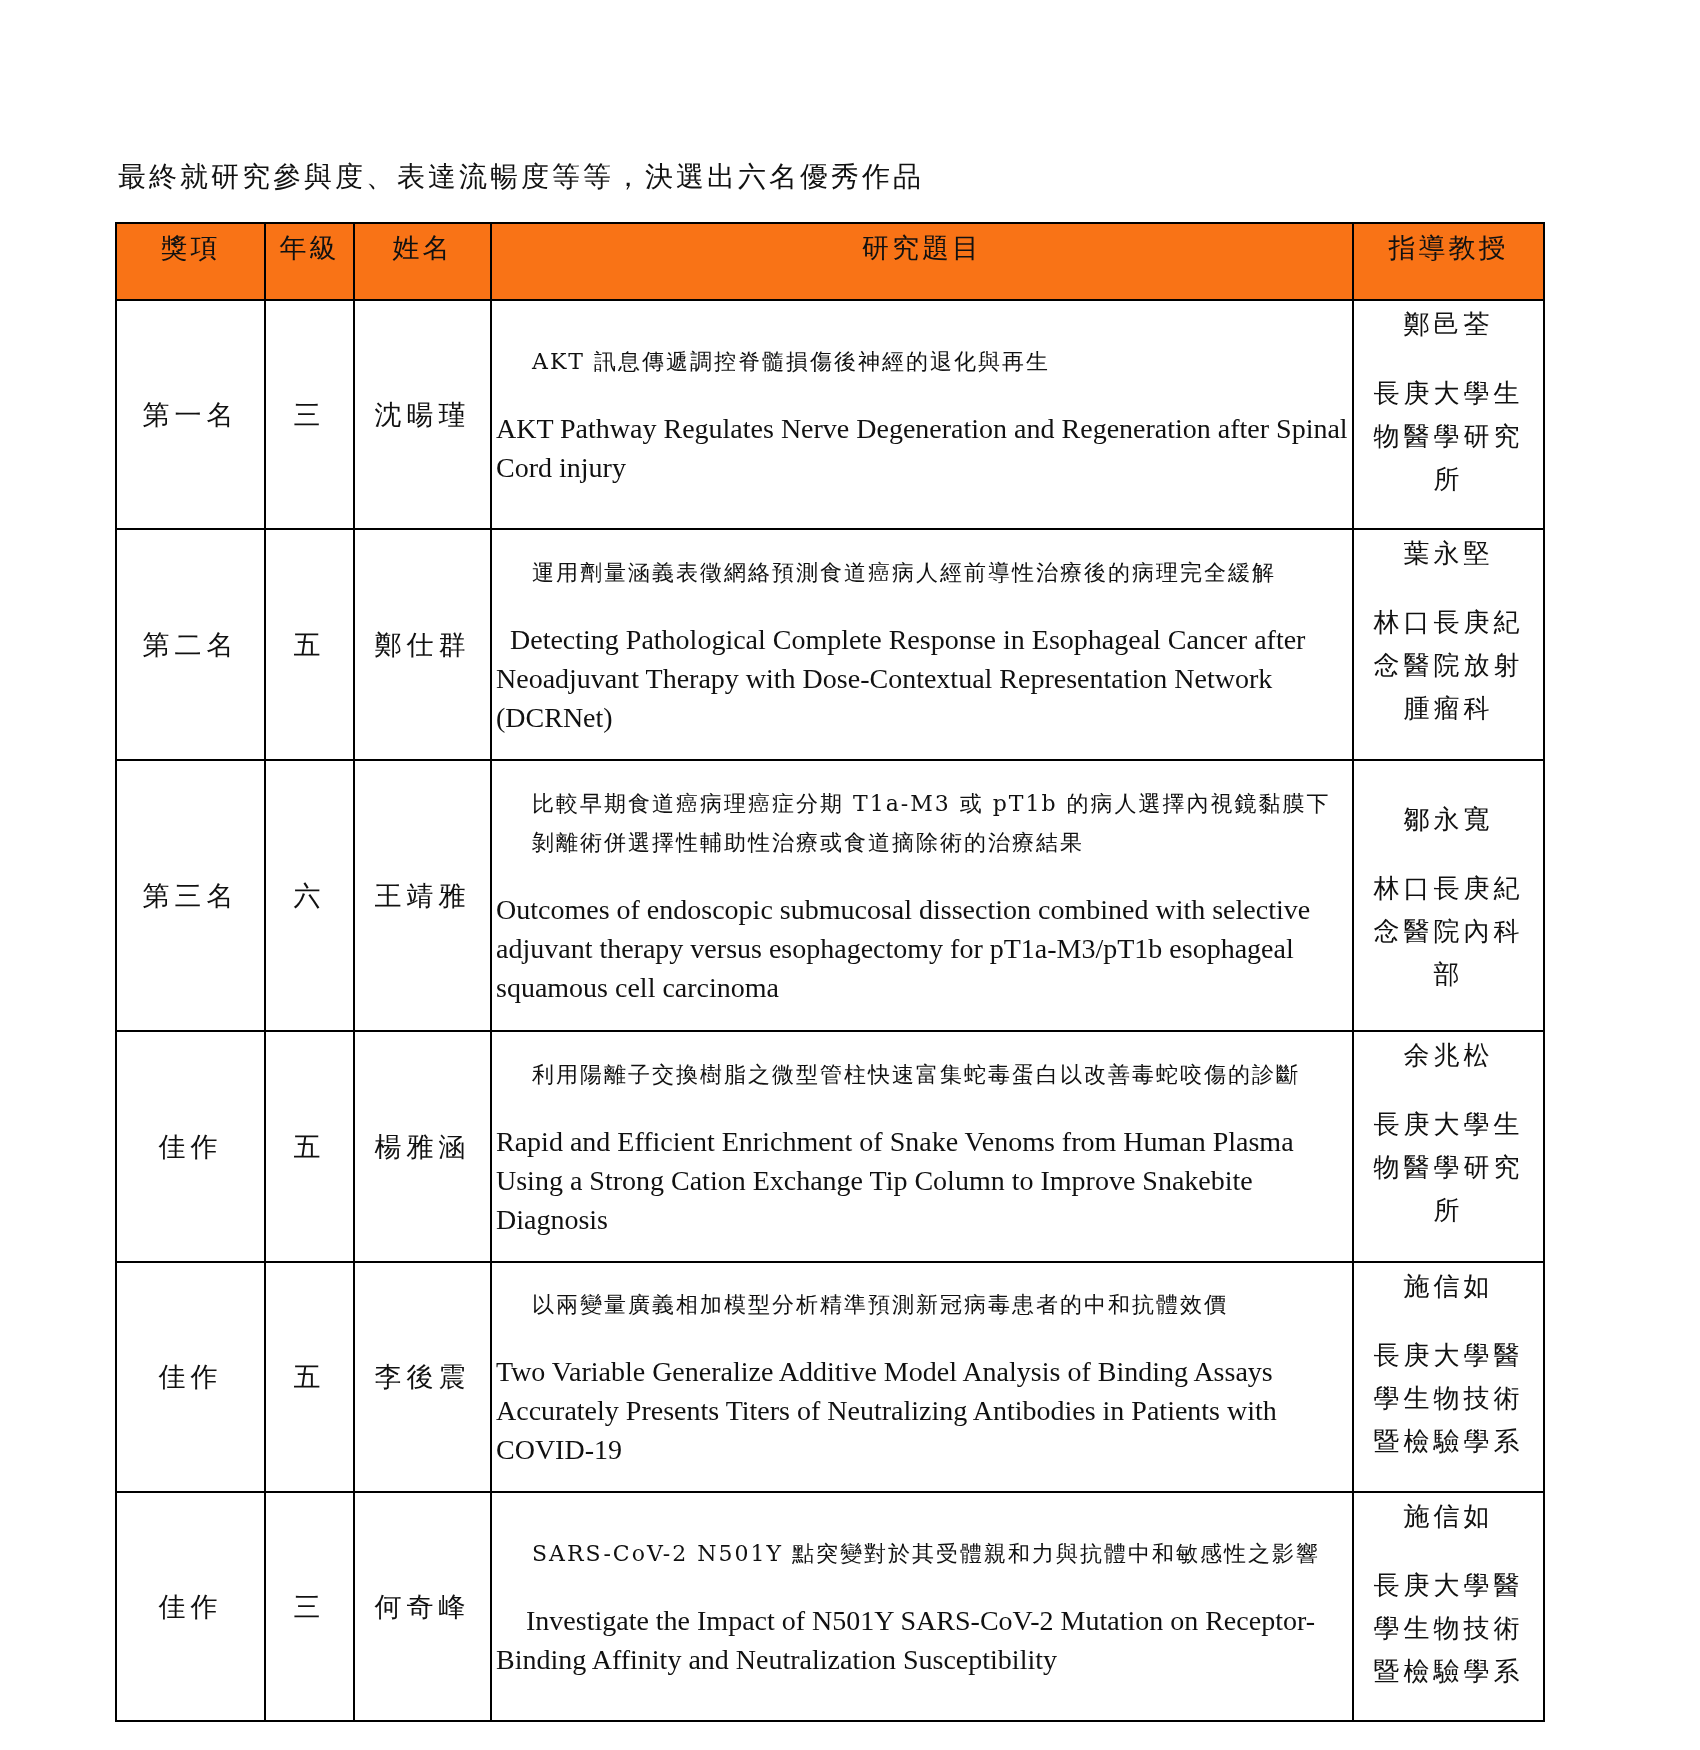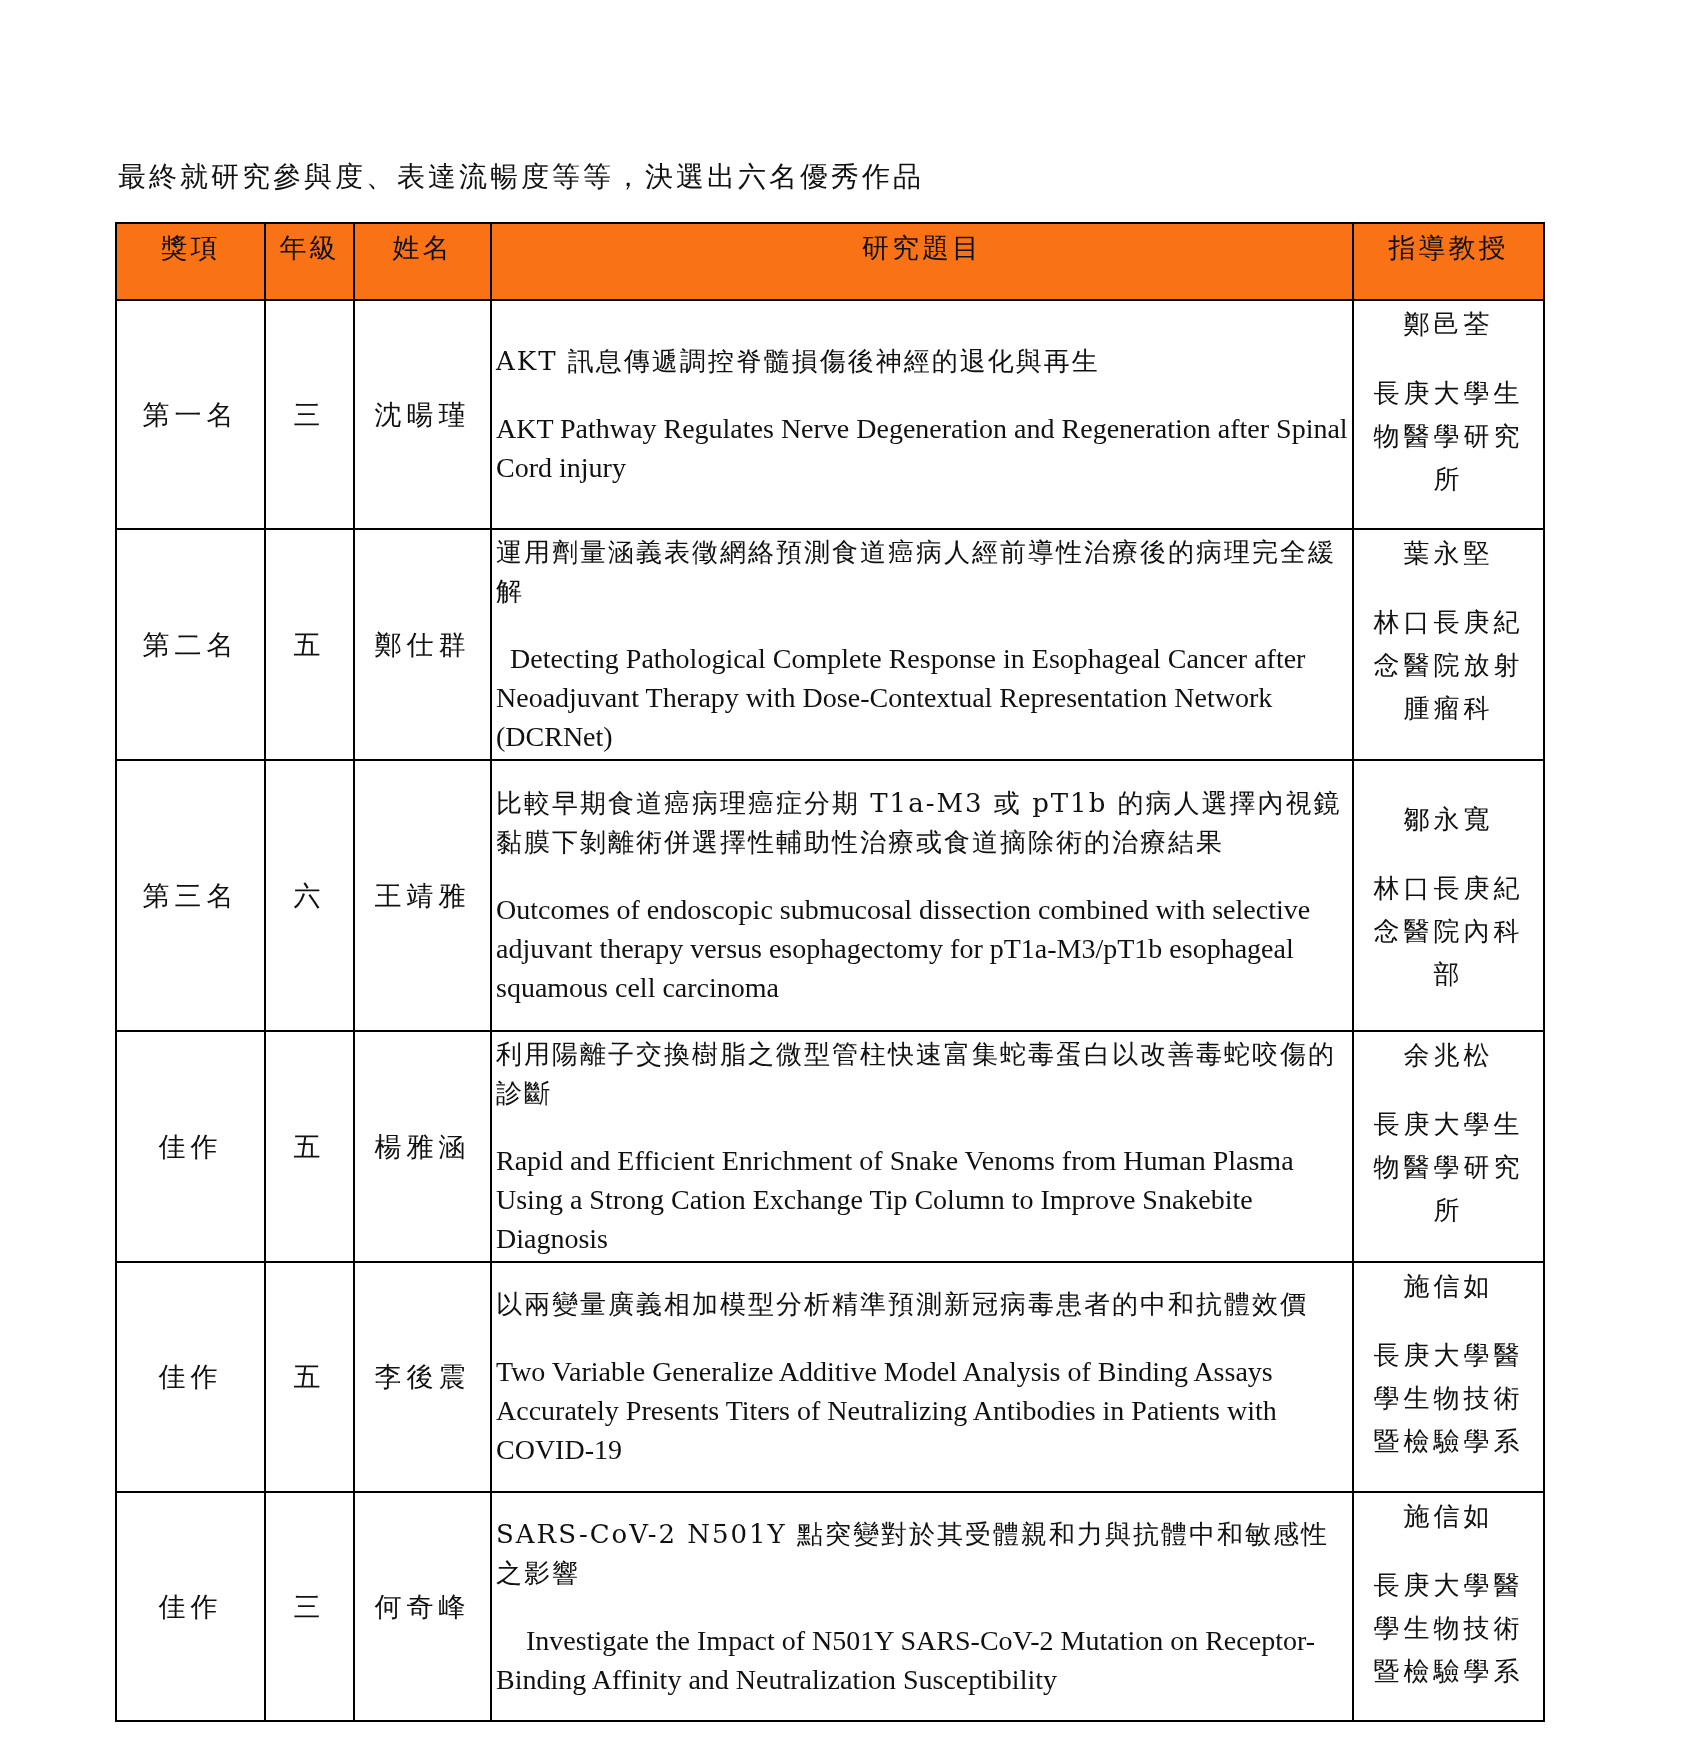--- a/index.html
+++ b/index.html
@@ -10,21 +10,21 @@
   table.awards { position: absolute; left: 115px; top: 222px; border-collapse: collapse;
                  table-layout: fixed; width: 1428px; }
   table.awards th, table.awards td { border: 2.5px solid #000; }
   table.awards thead th { background: #f97316; height: 68px; vertical-align: top;
                           font-weight: normal; font-size: 27px; padding-top: 6px; letter-spacing: 3px;
                           font-family: "DejaVu Serif", serif; }
   td.c-award, td.c-grade, td.c-name { text-align: center; vertical-align: middle; font-size: 27px;
                                       letter-spacing: 5px; font-family: "DejaVu Serif", serif; }
   td.c-title { vertical-align: middle; padding: 0 4px 0 4px; font-size: 28px; line-height: 39px;
                font-family: "Liberation Serif", serif; }
-  td.c-title .zh { font-family: "DejaVu Serif", serif; font-size: 26px; letter-spacing: 2px; display: block; }
+  td.c-title .zh { font-family: "DejaVu Serif", serif; font-size: 22px; letter-spacing: 2px; display: block; margin-left: 36px; }
   td.c-title .en { display: block; margin-top: 28px; }
   td.c-title .en.indent1 { text-indent: 14px; }
   td.c-title .en.indent2 { text-indent: 30px; }
   td.c-prof { text-align: center; vertical-align: top; font-size: 26px; line-height: 43px;
               font-family: "DejaVu Serif", serif; letter-spacing: 4px; padding: 2px 8px 0 8px; }
   td.c-prof .prof-name { display: block; margin-bottom: 26px; }
   td.c-prof .affil { display: block; }
   tr.r1 td { height: 225px; }
   tr.r2 td { height: 227px; }
   tr.r3 td { height: 267px; }

